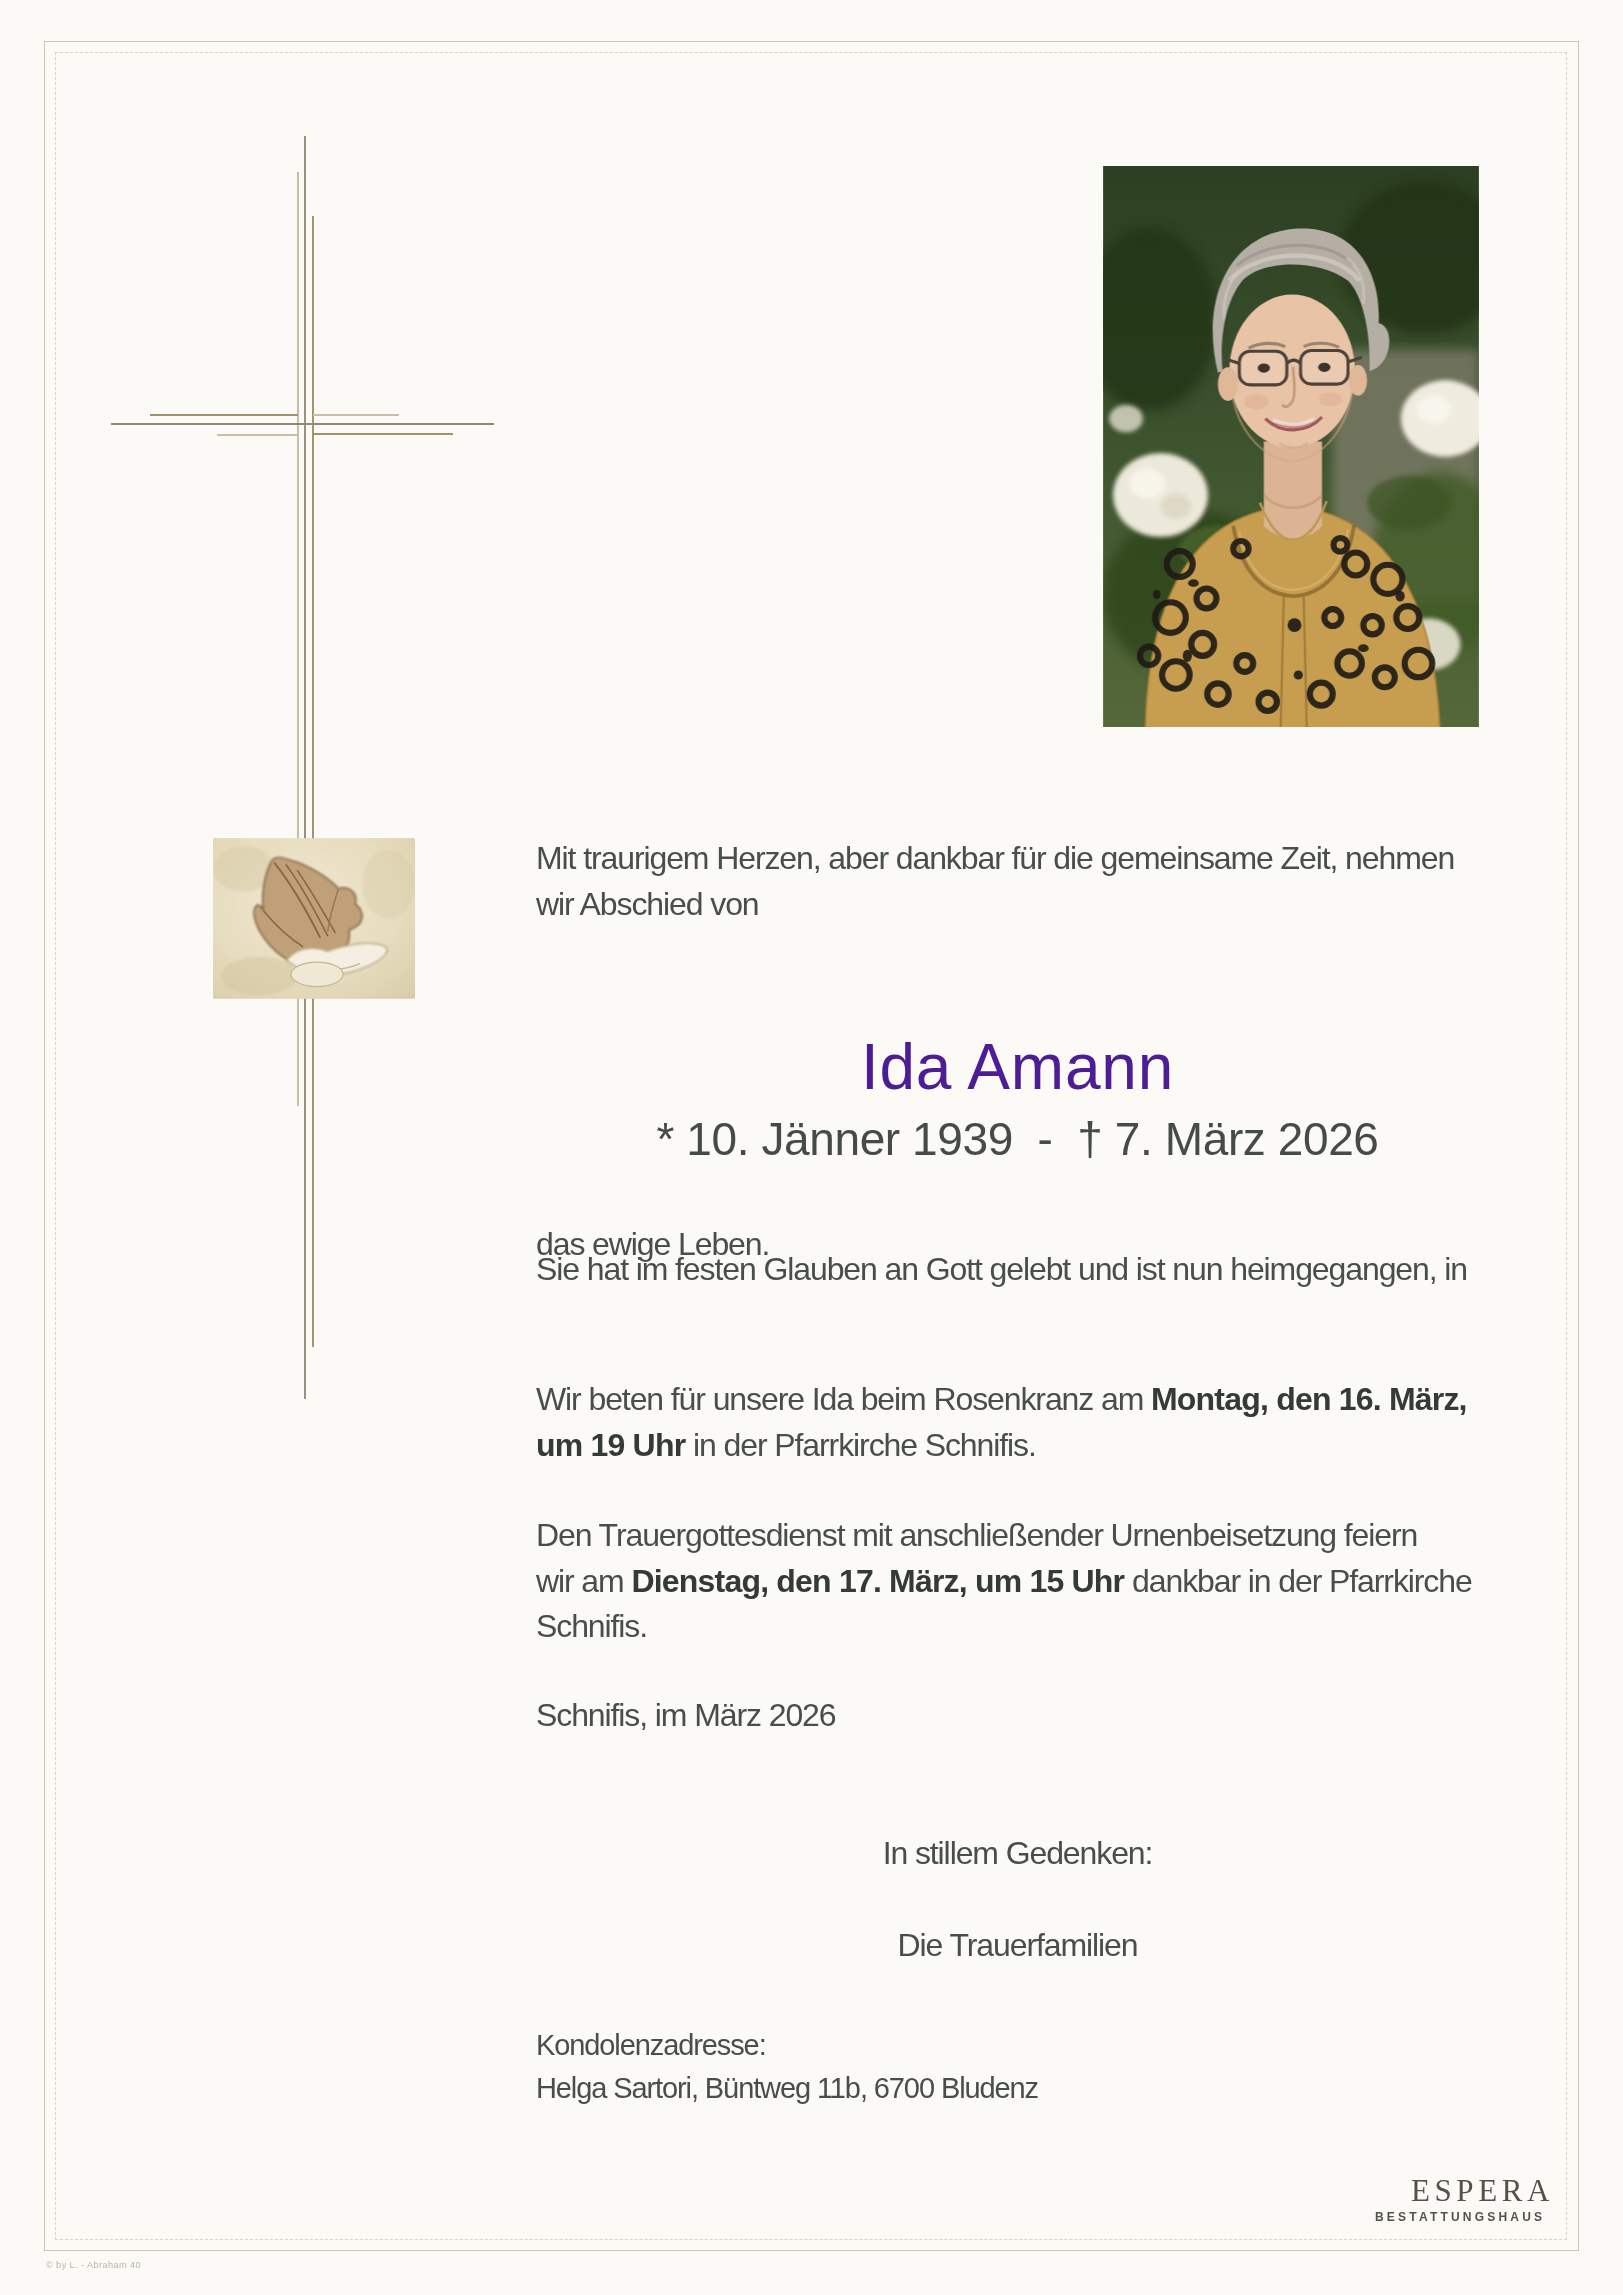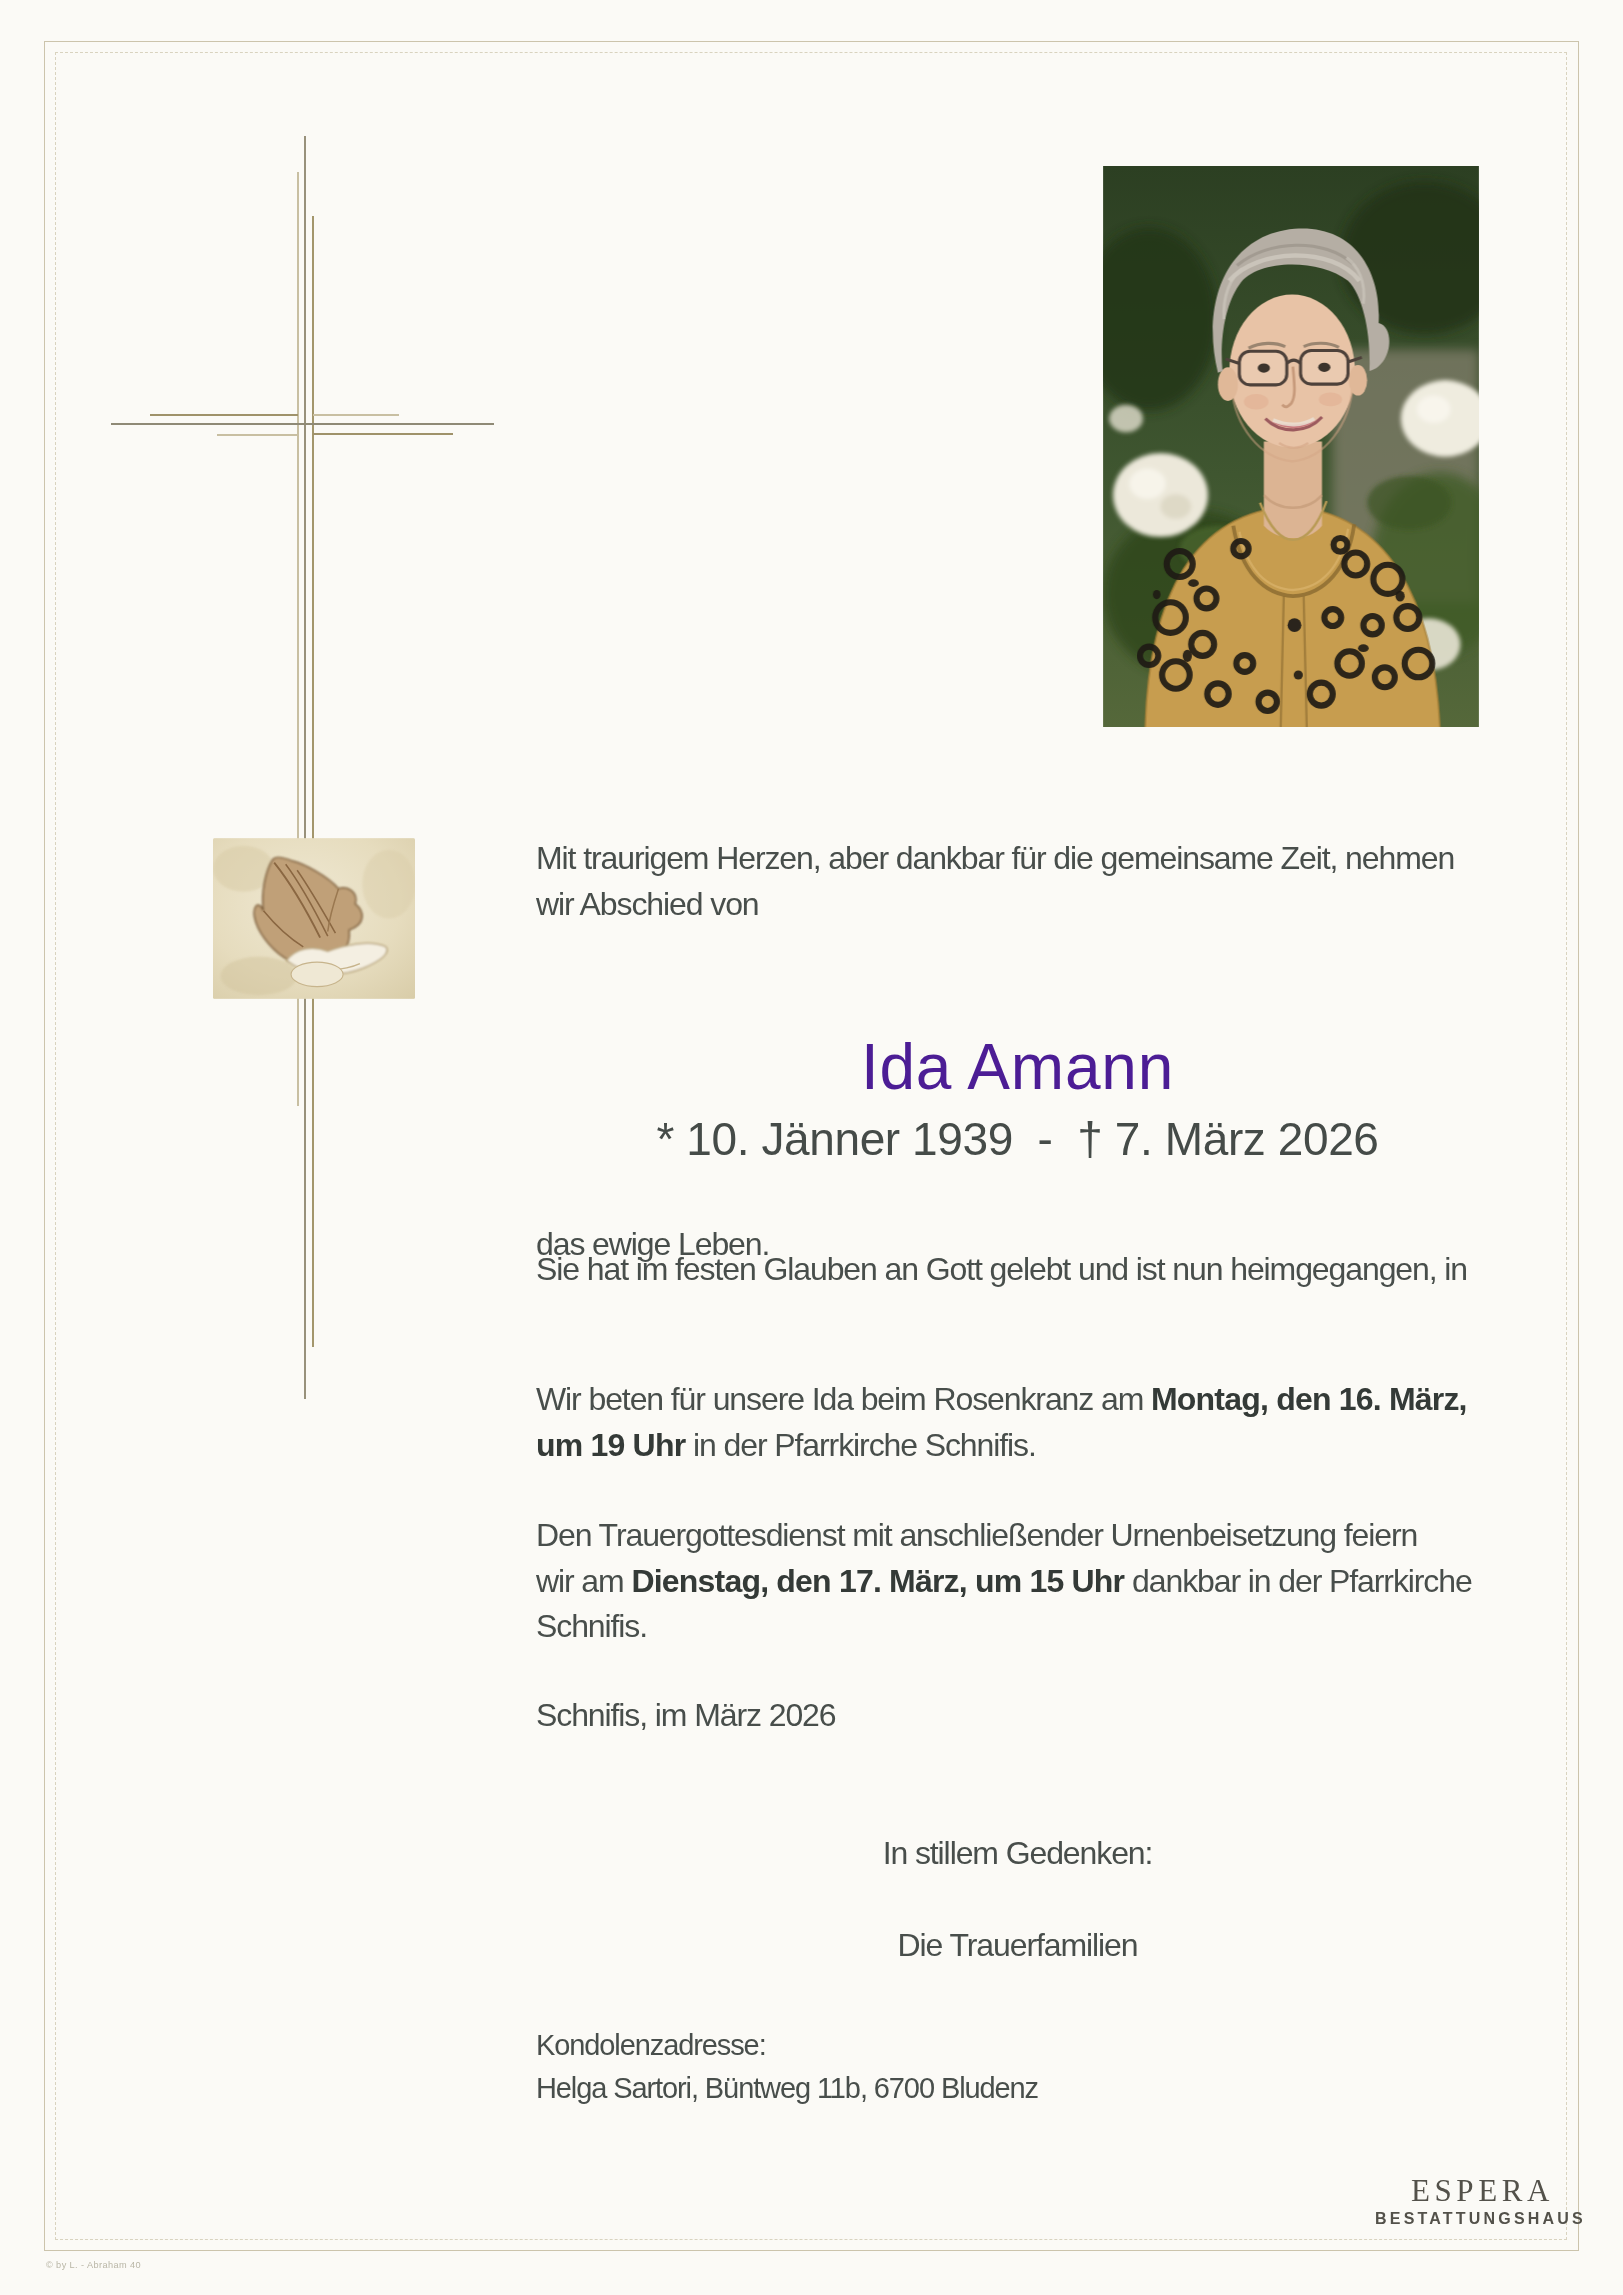--- a/index.html
+++ b/index.html
@@ -55,21 +55,21 @@
   }
   .small{font-size:29px;}
   .logo-espera{
     position:absolute;left:1378px;top:2175px;width:153px;text-align:center;
     color:#53514a;font-family:"Liberation Serif", serif;
     font-size:31px;letter-spacing:4.6px;line-height:1;white-space:nowrap;margin-left:28px;
   }
   .logo-sub{
     position:absolute;left:1375px;top:2211px;width:161px;text-align:left;
     color:#53514a;font-family:"Liberation Sans", sans-serif;
-    font-size:16px;letter-spacing:3.2px;font-weight:700;line-height:1;white-space:nowrap;
+    font-size:12px;letter-spacing:3.2px;font-weight:700;line-height:1;white-space:nowrap;
   }
   .copyright{
     position:absolute;left:46px;top:2260px;
     font-size:9.2px;letter-spacing:0.4px;color:#b9b6a6;white-space:nowrap;
   }
 </style>
 </head>
 <body>
 
 <div class="page">

